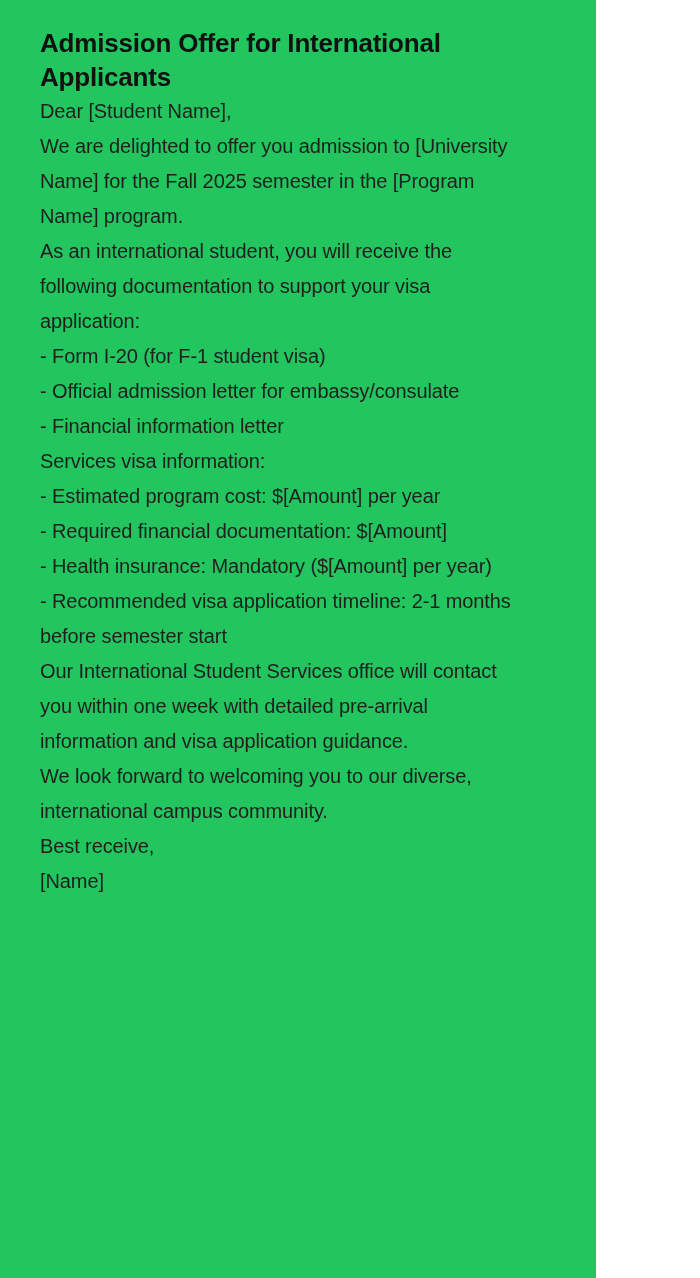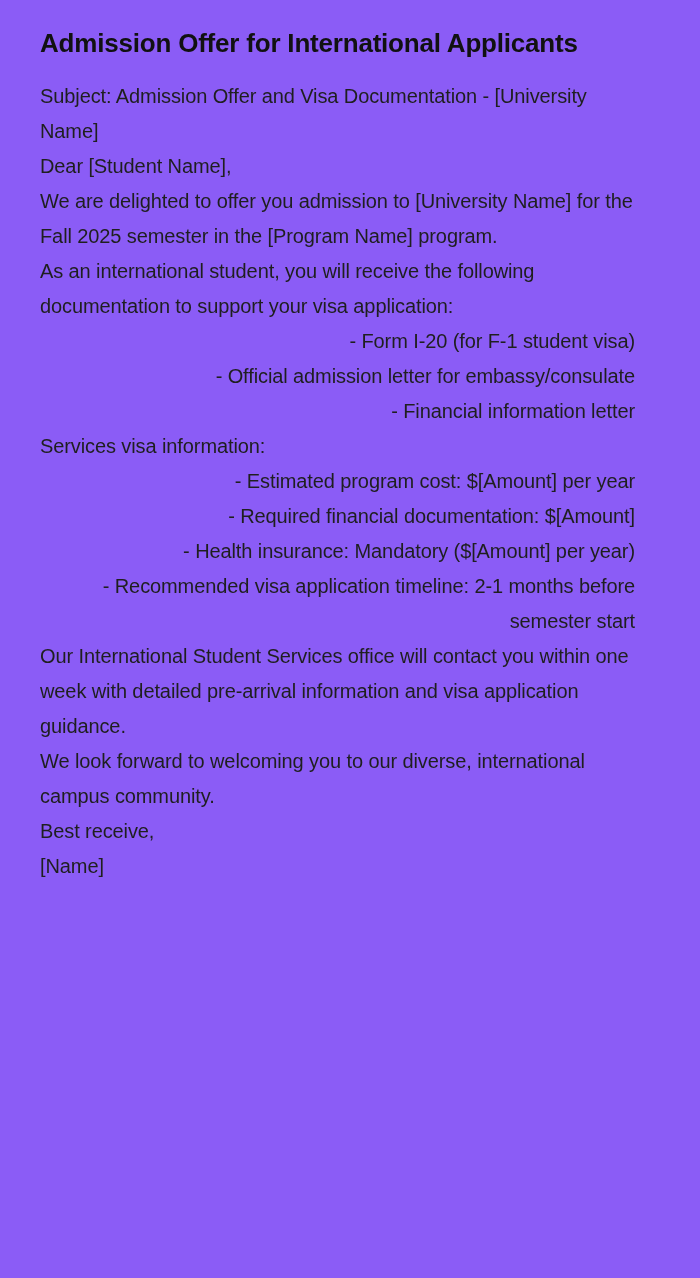--- a/index.html
+++ b/index.html
@@ -9,25 +9,25 @@
     background: #ffffff;
   }
   body {
     width: 700px;
     min-height: 1278px;
     font-family: "Liberation Sans", "DejaVu Sans", sans-serif;
     color: #1f1f1f;
     -webkit-font-smoothing: antialiased;
   }
   .page {
-    width: 700px;
+    width: 596px;
     min-height: 1278px;
     box-sizing: border-box;
     padding: 20px 65px 20px 40px;
-    background: #8b5cf6;
+    background: #22c55e;
   }
   .doc-title {
     font-size: 26px;
     font-weight: bold;
     line-height: 34px;
     letter-spacing: -0.2px;
     margin: 6px 0 0 0;
     color: #111111;
     font-family: "Liberation Sans Narrow", "Liberation Sans", "DejaVu Sans", sans-serif;
   }
@@ -40,32 +40,30 @@
     color: #1f1f1f;
     letter-spacing: -0.1px;
   }
   .block + .block {
   }
   .title-gap {
     margin-top: 19px;
   }
   .block.list-item {
     white-space: normal;
-    text-align: right;
   }
 </style>
 </head>
 <body>
 
 <div class="page">
 
   <h1 class="doc-title">Admission Offer for International Applicants</h1>
 
   <div id="body-blocks">
-      <p class="block title-gap">Subject: Admission Offer and Visa Documentation - [University Name]</p>
       <p class="block">Dear [Student Name],</p>
       <p class="block">We are delighted to offer you admission to [University Name] for the Fall 2025 semester in the [Program Name] program.</p>
       <p class="block">As an international student, you will receive the following documentation to support your visa application:</p>
       <p class="block list-item">- Form I-20 (for F-1 student visa)</p>
       <p class="block list-item">- Official admission letter for embassy/consulate</p>
       <p class="block list-item">- Financial information letter</p>
       <p class="block">Services visa information:</p>
       <p class="block list-item">- Estimated program cost: $[Amount] per year</p>
       <p class="block list-item">- Required financial documentation: $[Amount]</p>
       <p class="block list-item">- Health insurance: Mandatory ($[Amount] per year)</p>

